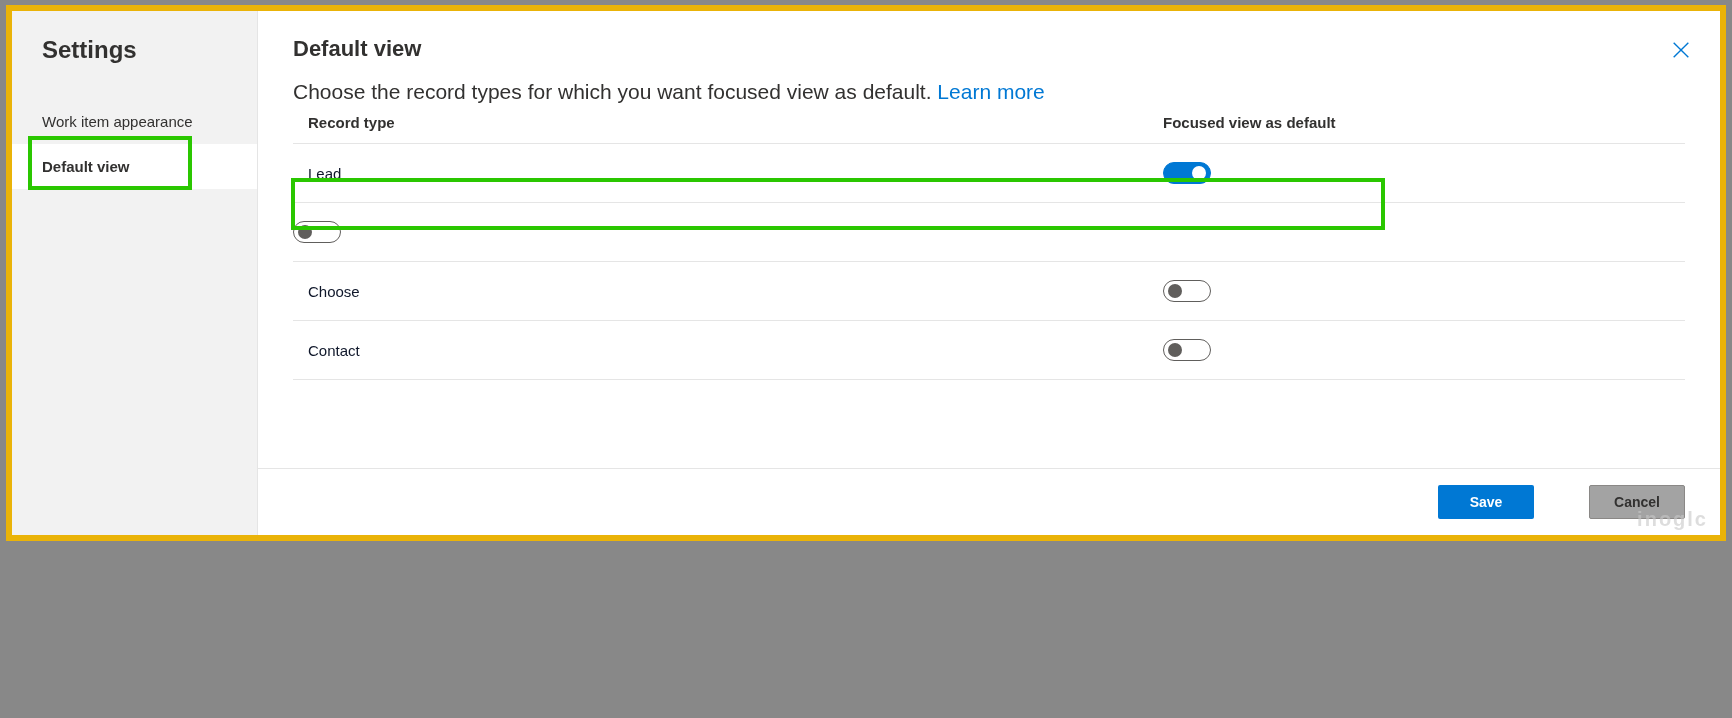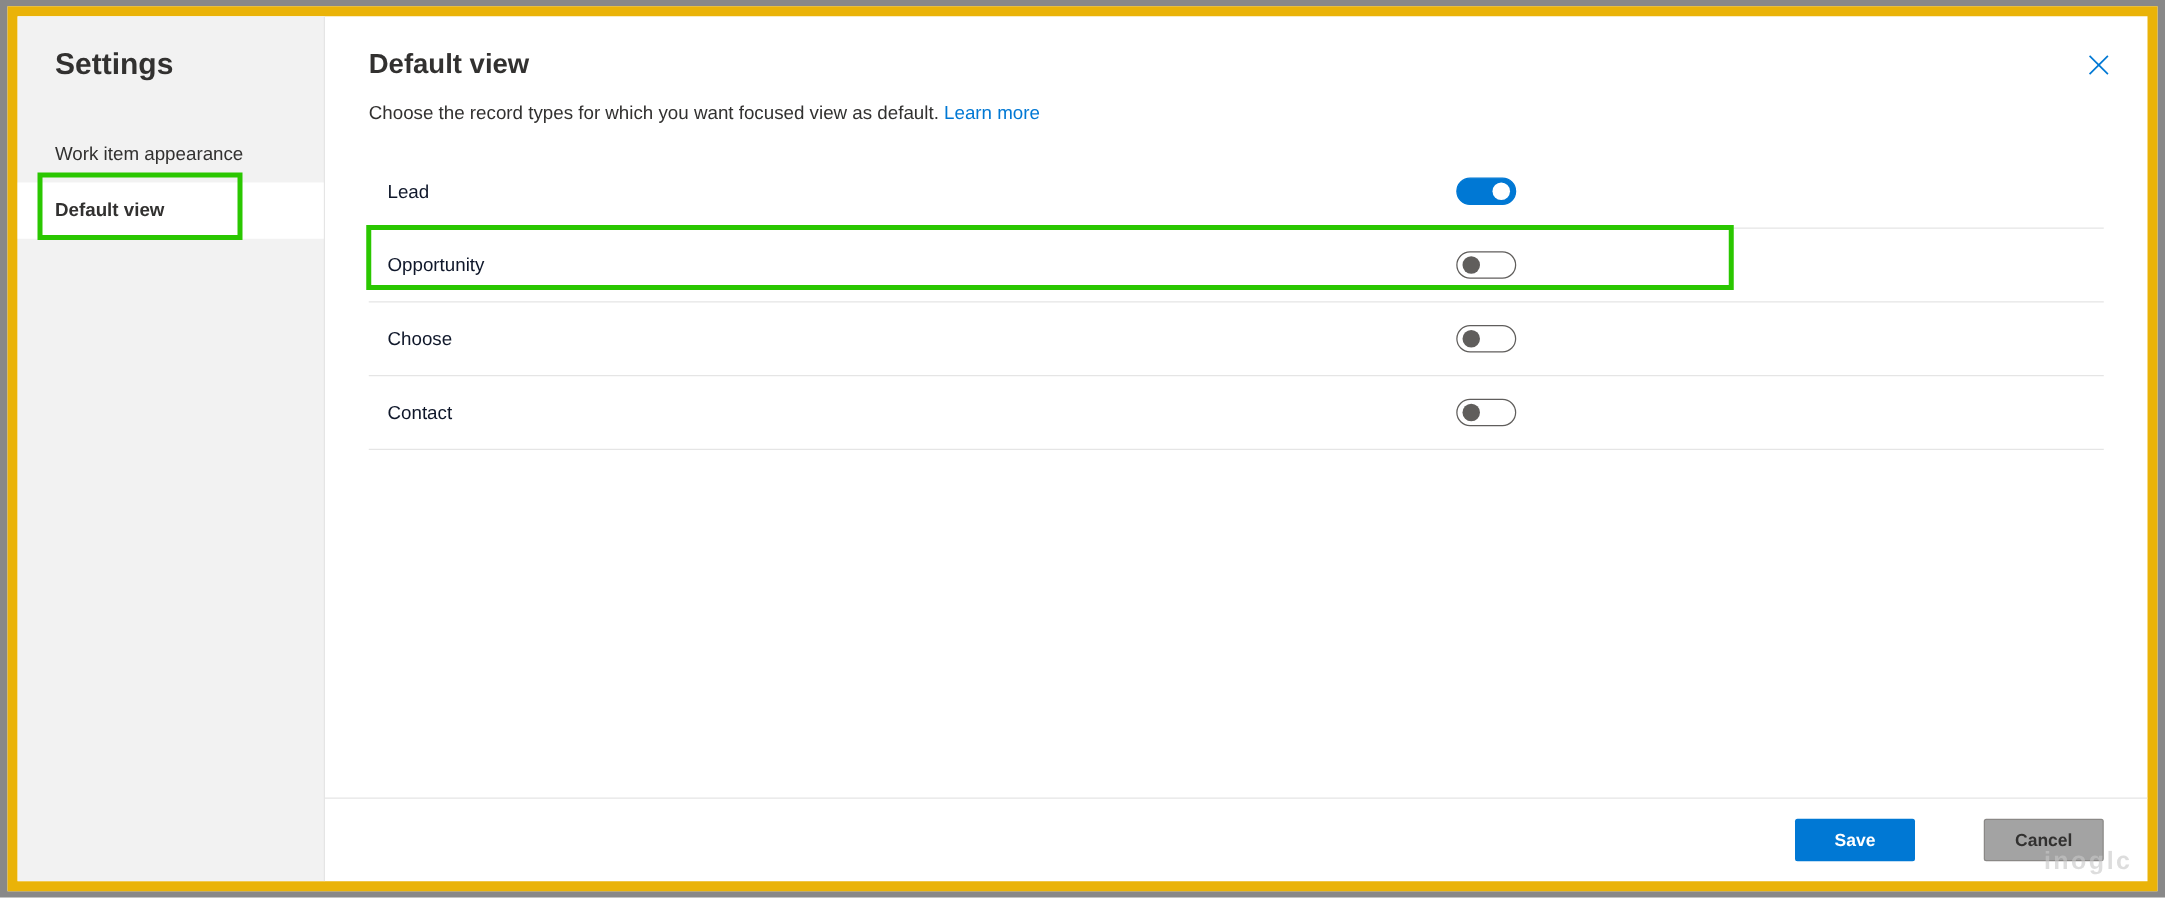--- a/index.html
+++ b/index.html
@@ -11,23 +11,23 @@
       font-family: "Segoe UI", -apple-system, BlinkMacSystemFont, sans-serif;
       background: #888;
       display: flex;
       justify-content: center;
       align-items: flex-start;
       min-height: 100vh;
       padding: 5px;
     }
     .app {
       width: 1720px;
-      height: 708px;
-      background: #fff;
-      border: 8px solid #eab308;
+      height: 536px;
+      background: #fff;
+      border: 6px solid #eab308;
       display: flex;
       position: relative;
       overflow: hidden;
     }
     .sidebar {
       width: 246px;
       background: #f2f2f2;
       border-right: 1px solid #e5e5e5;
       padding-top: 25px;
     }
@@ -73,23 +73,22 @@
     .main-header {
       padding: 25px 35px 0 35px;
     }
     .main-title {
       font-size: 22px;
       font-weight: 600;
       color: #323130;
       margin-bottom: 18px;
     }
     .main-subtitle {
-      font-size: 15px;
-      color: #323130;
-      margin-bottom: 25px;
+      font-size: 21px;
+      color: #323130;
     }
     .main-subtitle a {
       color: #0078d4;
       text-decoration: none;
       cursor: pointer;
     }
     .close-btn {
       position: absolute;
       top: 25px;
       right: 25px;
@@ -235,32 +234,35 @@
     </div>
 
     <div class="main-header">
       <div class="main-title">Default view</div>
       <div class="main-subtitle">
         <span>Choose the record types for which you want focused view as default. </span><a>Learn more</a>
       </div>
     </div>
 
     <div class="table-wrap">
+      <div class="table-header">
+        <div class="col-record">Record type</div>
+        <div class="col-toggle">Focused view as default</div>
+      </div>
 
       <div class="table-row">
         <div class="row-label">Lead</div>
         <div class="row-toggle">
           <div class="toggle on">
               <div class="toggle-knob"></div>
             </div>
         </div>
       </div>
 
       <div class="table-row">
-        <div class="row-label">Opportunity</div>
         <div class="row-toggle">
           <div class="toggle off">
               <div class="toggle-knob"></div>
             </div>
         </div>
       </div>
 
       <div class="table-row">
         <div class="row-label">Choose</div>
         <div class="row-toggle">

